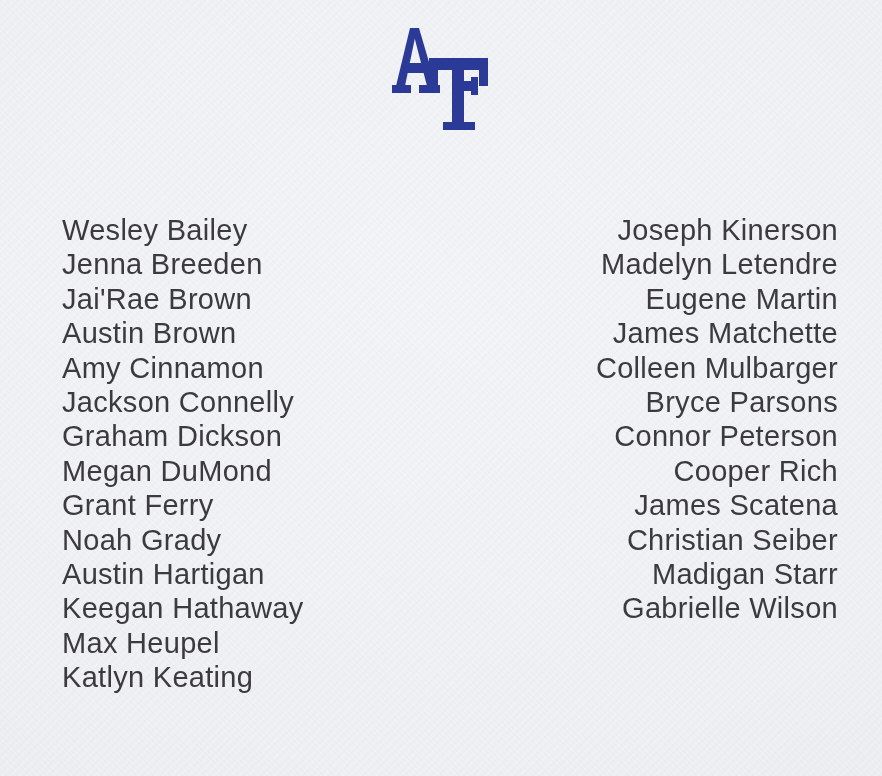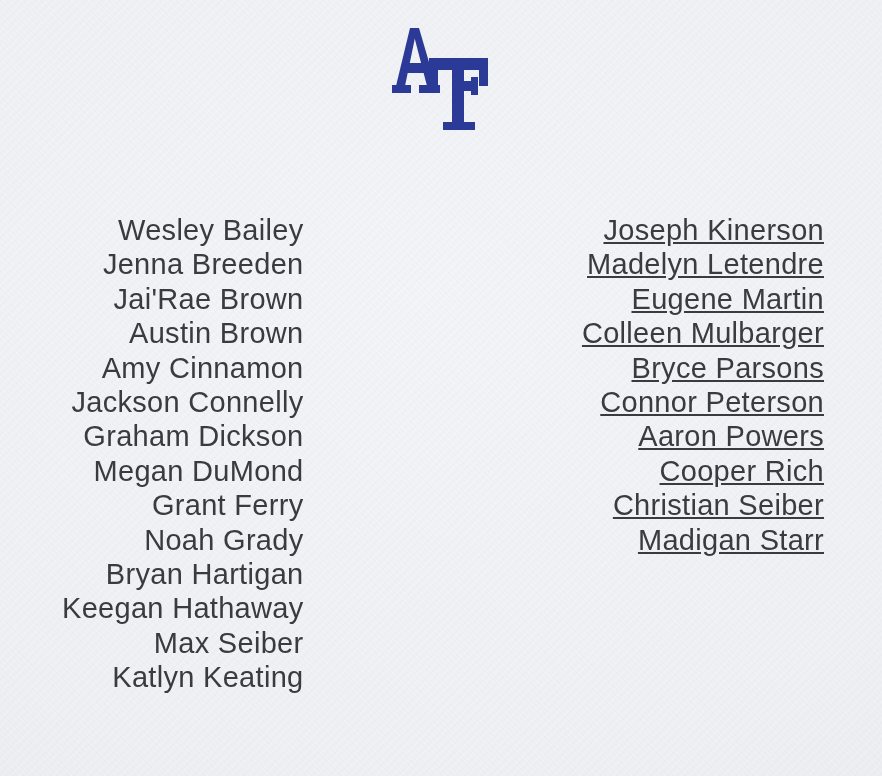--- a/index.html
+++ b/index.html
@@ -32,22 +32,22 @@
   .logo svg { display: block; width: 100%; height: 100%; }
   .guest-col {
     position: absolute;
     top: 213px;
     font-size: 29px;
     line-height: 34.4px;
     font-weight: 300;
     letter-spacing: 0.3px;
     white-space: nowrap;
   }
-  .guest-col.left  { left: 62px;  text-align: right; }
-  .guest-col.right { right: 58px; text-align: right; text-decoration: underline; }
+  .guest-col.left  { left: 62px;  text-align: left; }
+  .guest-col.right { right: 44px; text-align: right; }
   .guest-name { height: 34.4px; }
 </style>
 </head>
 <body>
 
 <div class="card">
 
   <div class="logo" aria-label="AF">
     <svg viewBox="0 0 100 102" xmlns="http://www.w3.org/2000/svg">
       <g fill="#2b3a96">
@@ -73,32 +73,34 @@
     <div class="guest-name">Wesley Bailey</div>
     <div class="guest-name">Jenna Breeden</div>
     <div class="guest-name">Jai'Rae Brown</div>
     <div class="guest-name">Austin Brown</div>
     <div class="guest-name">Amy Cinnamon</div>
     <div class="guest-name">Jackson Connelly</div>
     <div class="guest-name">Graham Dickson</div>
     <div class="guest-name">Megan DuMond</div>
     <div class="guest-name">Grant Ferry</div>
     <div class="guest-name">Noah Grady</div>
-    <div class="guest-name">Bryan Hartigan</div>
+    <div class="guest-name">Austin Hartigan</div>
     <div class="guest-name">Keegan Hathaway</div>
-    <div class="guest-name">Max Seiber</div>
+    <div class="guest-name">Max Heupel</div>
     <div class="guest-name">Katlyn Keating</div>
   </div>
 
   <div class="guest-col right">
     <div class="guest-name">Joseph Kinerson</div>
     <div class="guest-name">Madelyn Letendre</div>
     <div class="guest-name">Eugene Martin</div>
+    <div class="guest-name">James Matchette</div>
     <div class="guest-name">Colleen Mulbarger</div>
     <div class="guest-name">Bryce Parsons</div>
     <div class="guest-name">Connor Peterson</div>
-    <div class="guest-name">Aaron Powers</div>
     <div class="guest-name">Cooper Rich</div>
+    <div class="guest-name">James Scatena</div>
     <div class="guest-name">Christian Seiber</div>
     <div class="guest-name">Madigan Starr</div>
+    <div class="guest-name">Gabrielle Wilson</div>
   </div>
 
 </div>
 
 </body></html>

